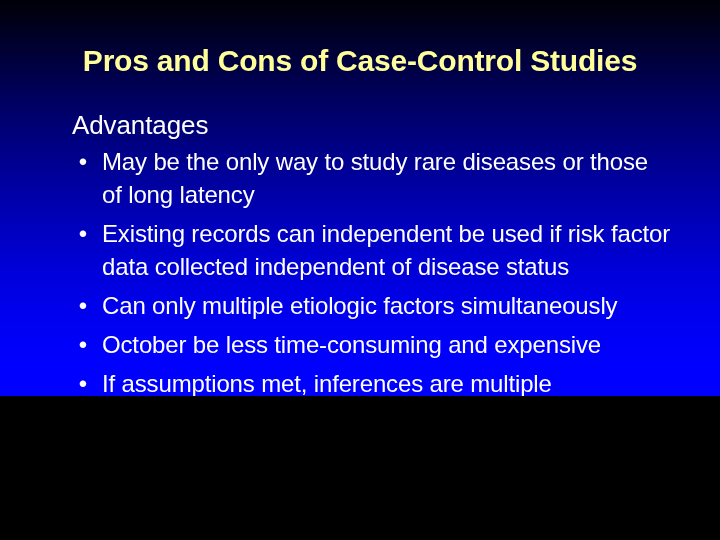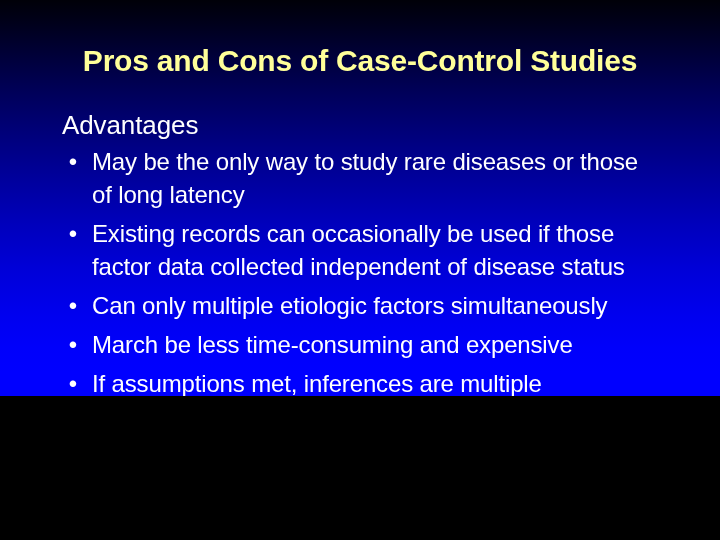--- a/index.html
+++ b/index.html
@@ -42,21 +42,21 @@
     font-family: "Liberation Sans", sans-serif;
     font-weight: bold;
     font-size: 30px;
     line-height: 34px;
     letter-spacing: -0.2px;
     white-space: nowrap;
   }
 
   .body-block {
     position: absolute;
-    left: 62px;
+    left: 72px;
     top: 110px;
     width: 600px;
   }
 
   .section-heading {
     color: #ffffff;
     font-size: 26px;
     line-height: 30px;
     font-weight: normal;
     margin: 0 0 5px 0;
@@ -110,31 +110,31 @@
 
     <ul class="bullet-list">
 
       <li class="bullet-item">
         <span class="bullet-dot">•</span>
         <span class="bullet-text">May be the only way to study rare diseases or those of long latency</span>
       </li>
 
       <li class="bullet-item">
         <span class="bullet-dot">•</span>
-        <span class="bullet-text">Existing records can occasionally be used if those factor data collected independent of disease status</span>
+        <span class="bullet-text">Existing records can independent be used if risk factor data collected independent of disease status</span>
       </li>
 
       <li class="bullet-item">
         <span class="bullet-dot">•</span>
         <span class="bullet-text">Can only multiple etiologic factors simultaneously</span>
       </li>
 
       <li class="bullet-item">
         <span class="bullet-dot">•</span>
-        <span class="bullet-text">March be less time-consuming and expensive</span>
+        <span class="bullet-text">October be less time-consuming and expensive</span>
       </li>
 
       <li class="bullet-item">
         <span class="bullet-dot">•</span>
         <span class="bullet-text">If assumptions met, inferences are multiple</span>
       </li>
 
     </ul>
   </div>
 </div>

